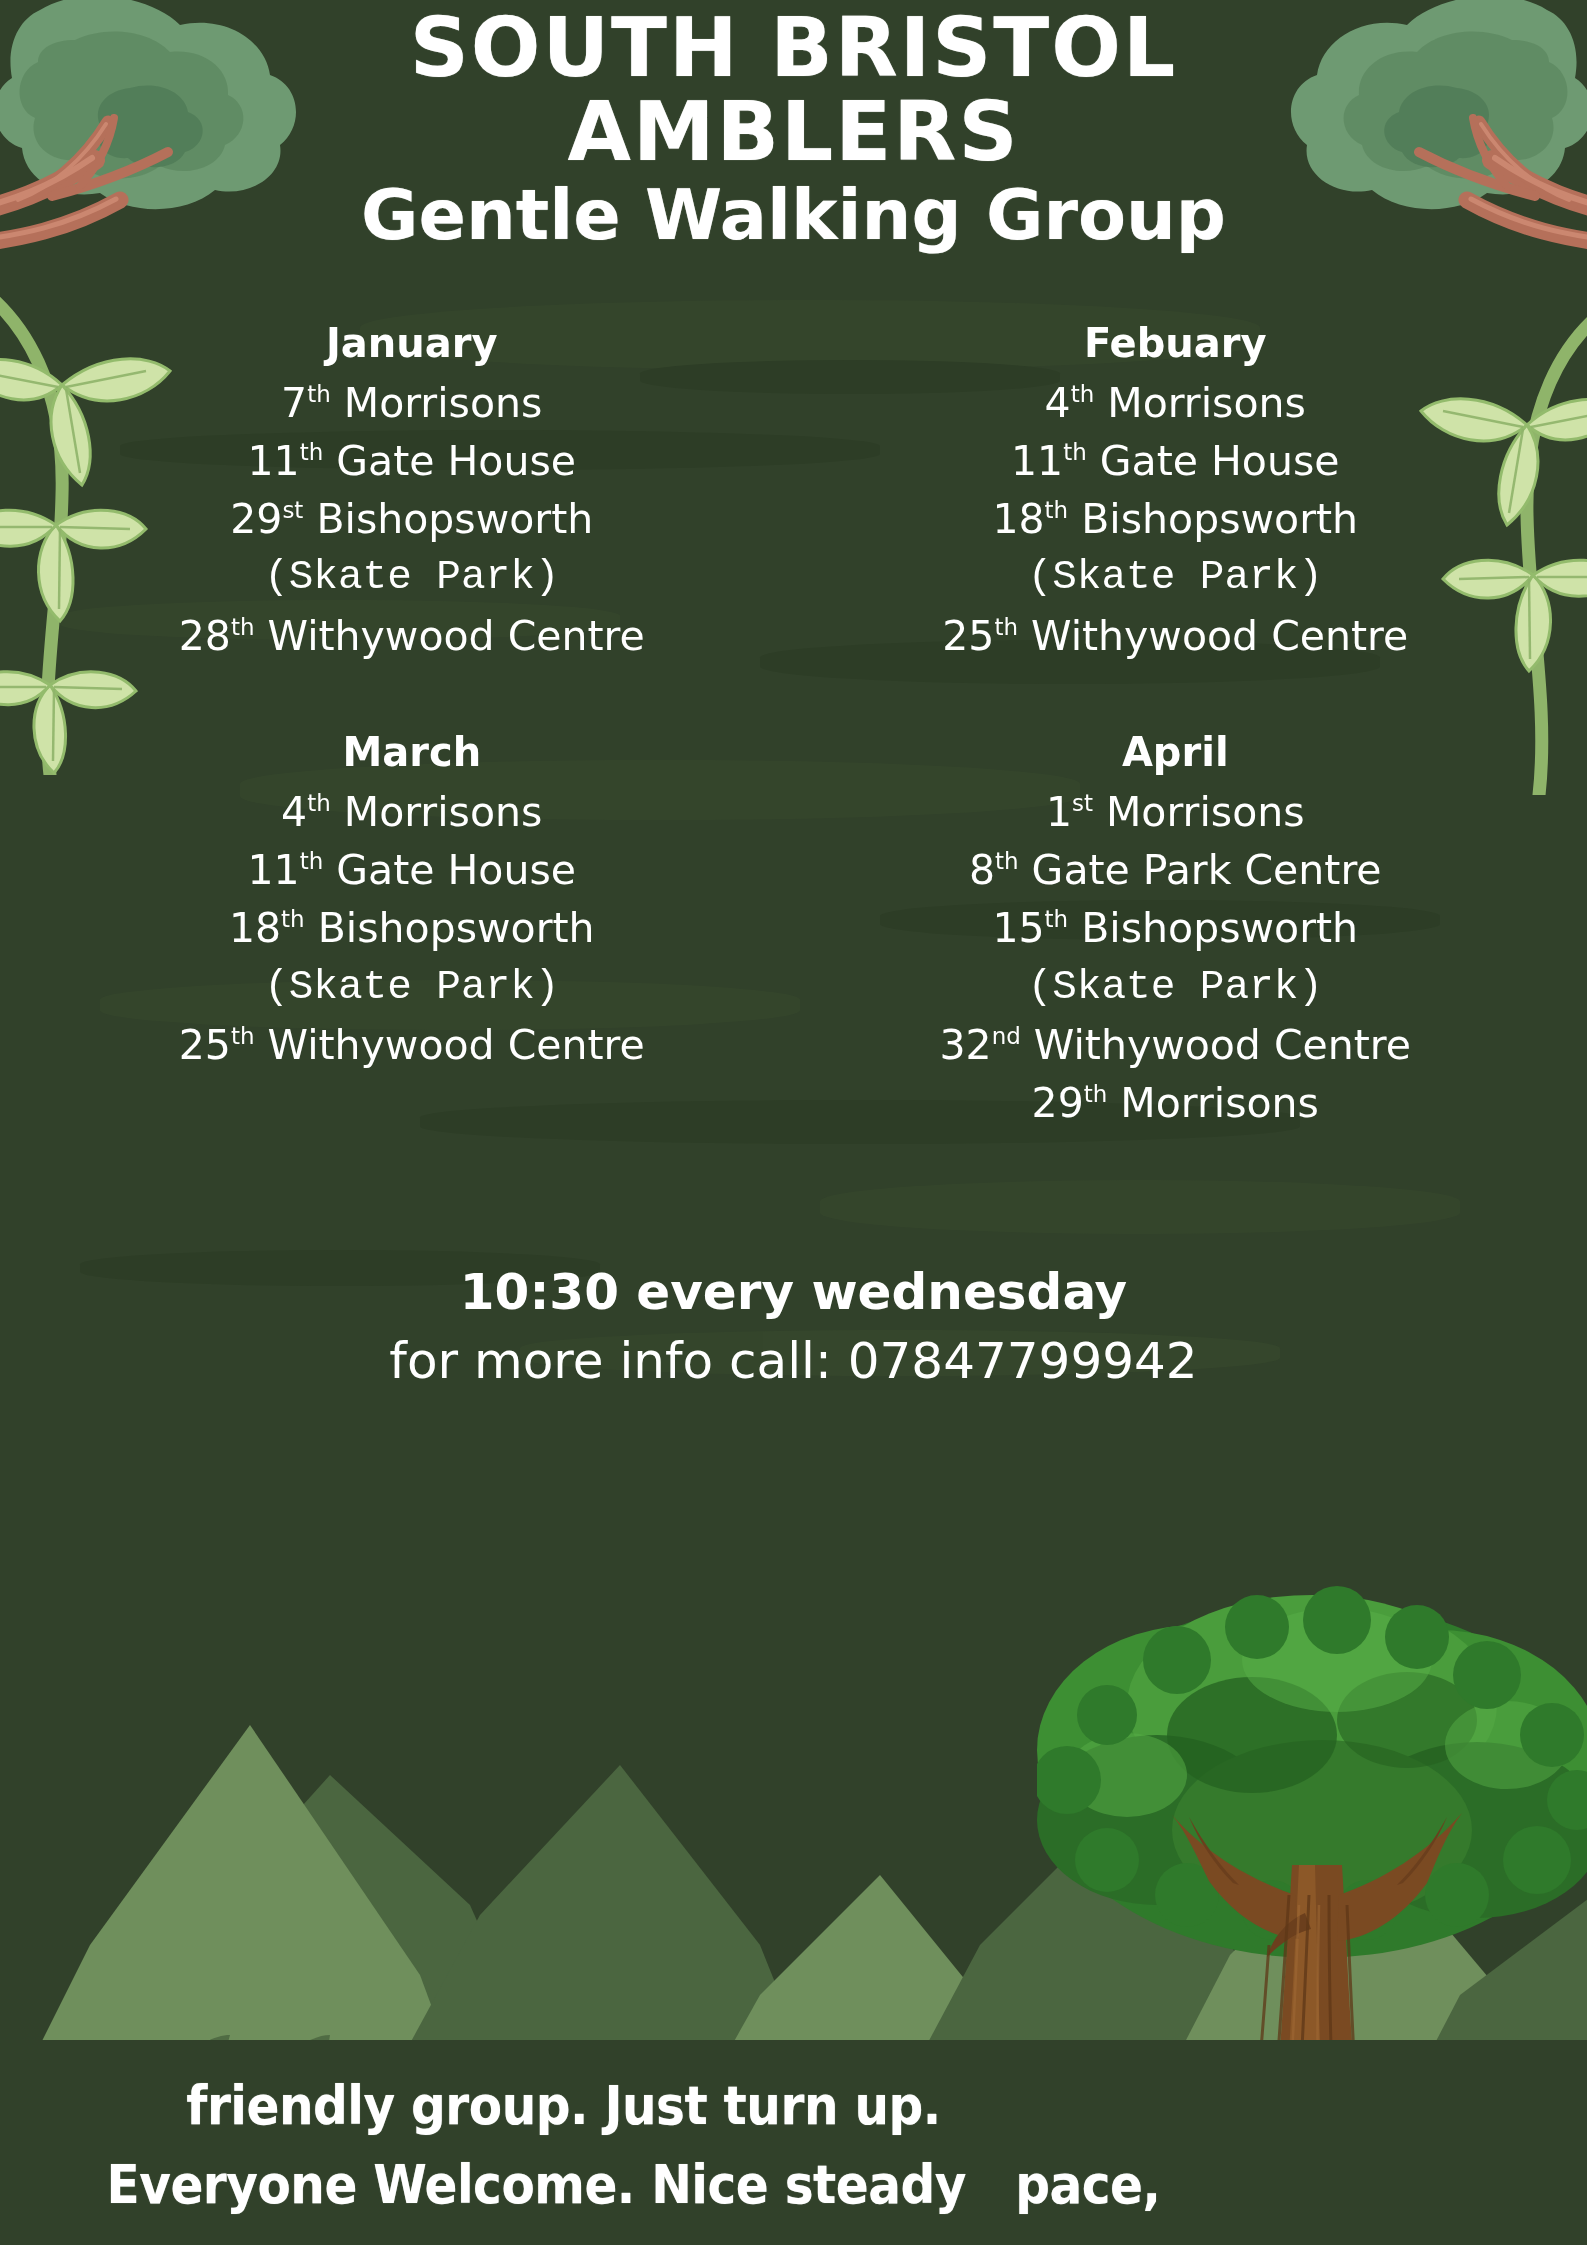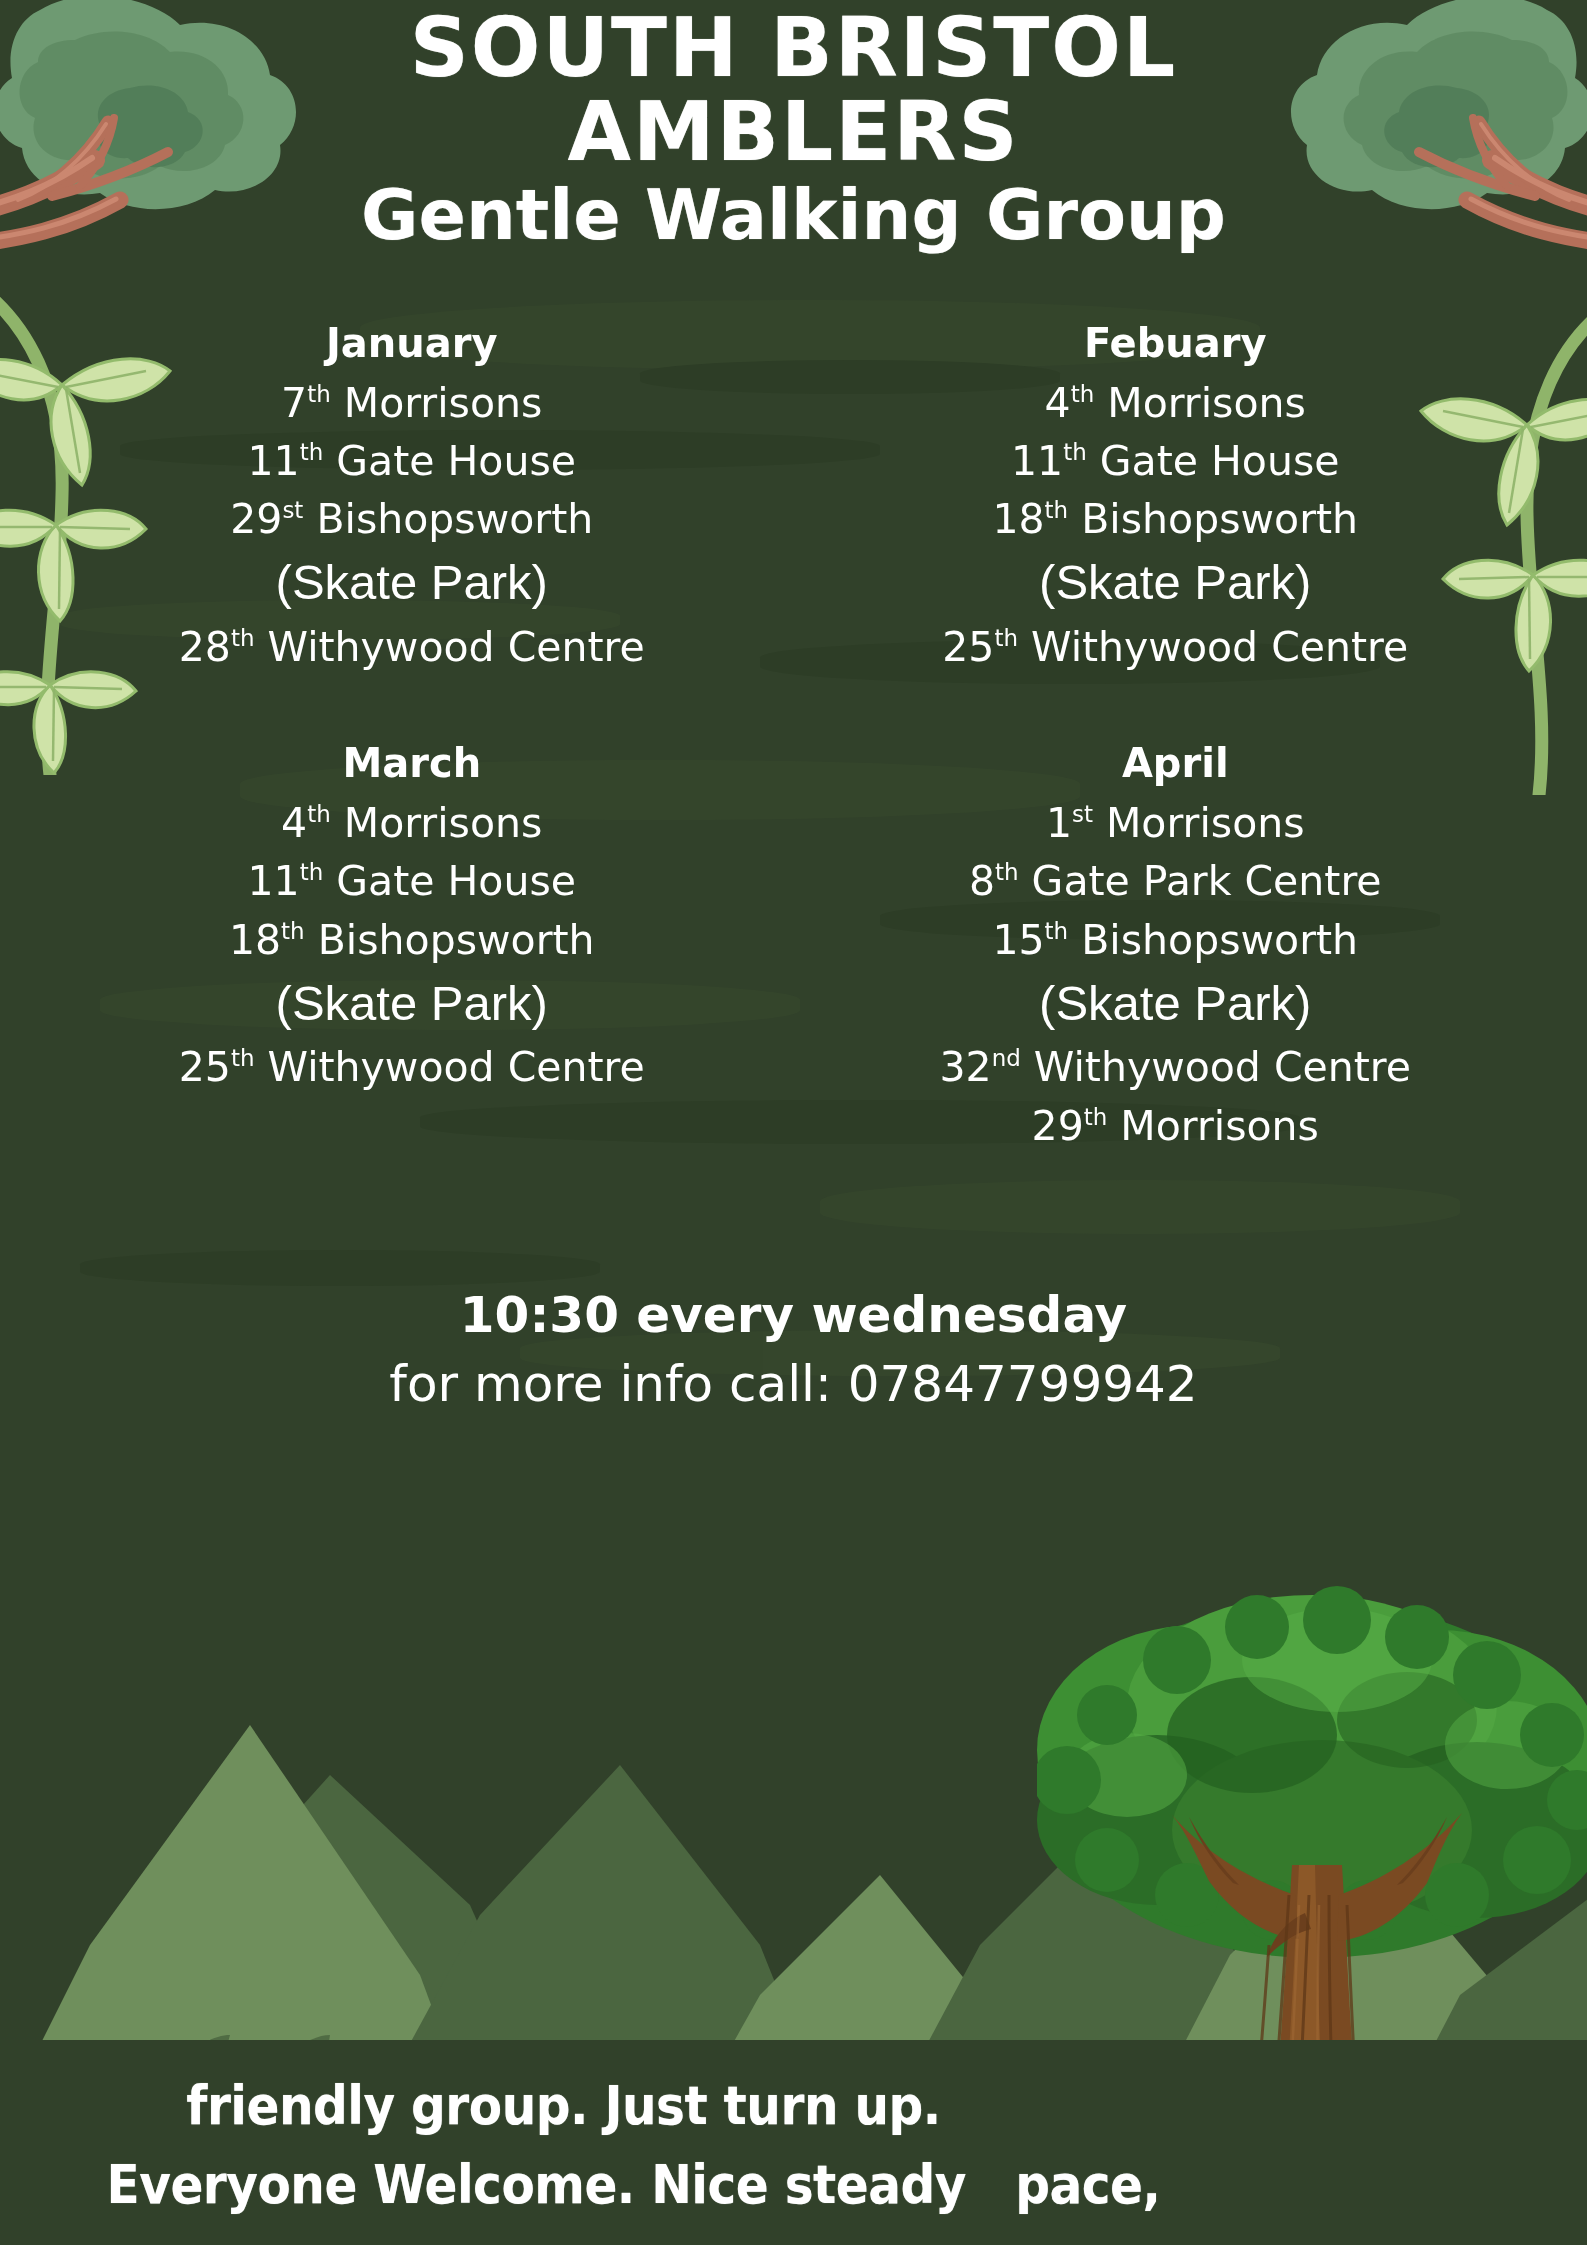--- a/index.html
+++ b/index.html
@@ -85,22 +85,22 @@
     font-size:41px;
     line-height:1.42;
     white-space:nowrap;
   }
   .entry sup{
     font-size:.56em;
     vertical-align:super;
     line-height:0;
   }
   .sub{
-    font-family:Liberation Sans, sans-serif;
-    font-size:49px;
+    font-family:Liberation Mono, monospace;
+    font-size:41px;
     line-height:1.42;
   }
 
   .info{
     text-align:center;
     margin-top:128px;
   }
   .info-time{
     font-family:"DejaVu Sans", sans-serif;
     font-weight:bold;

